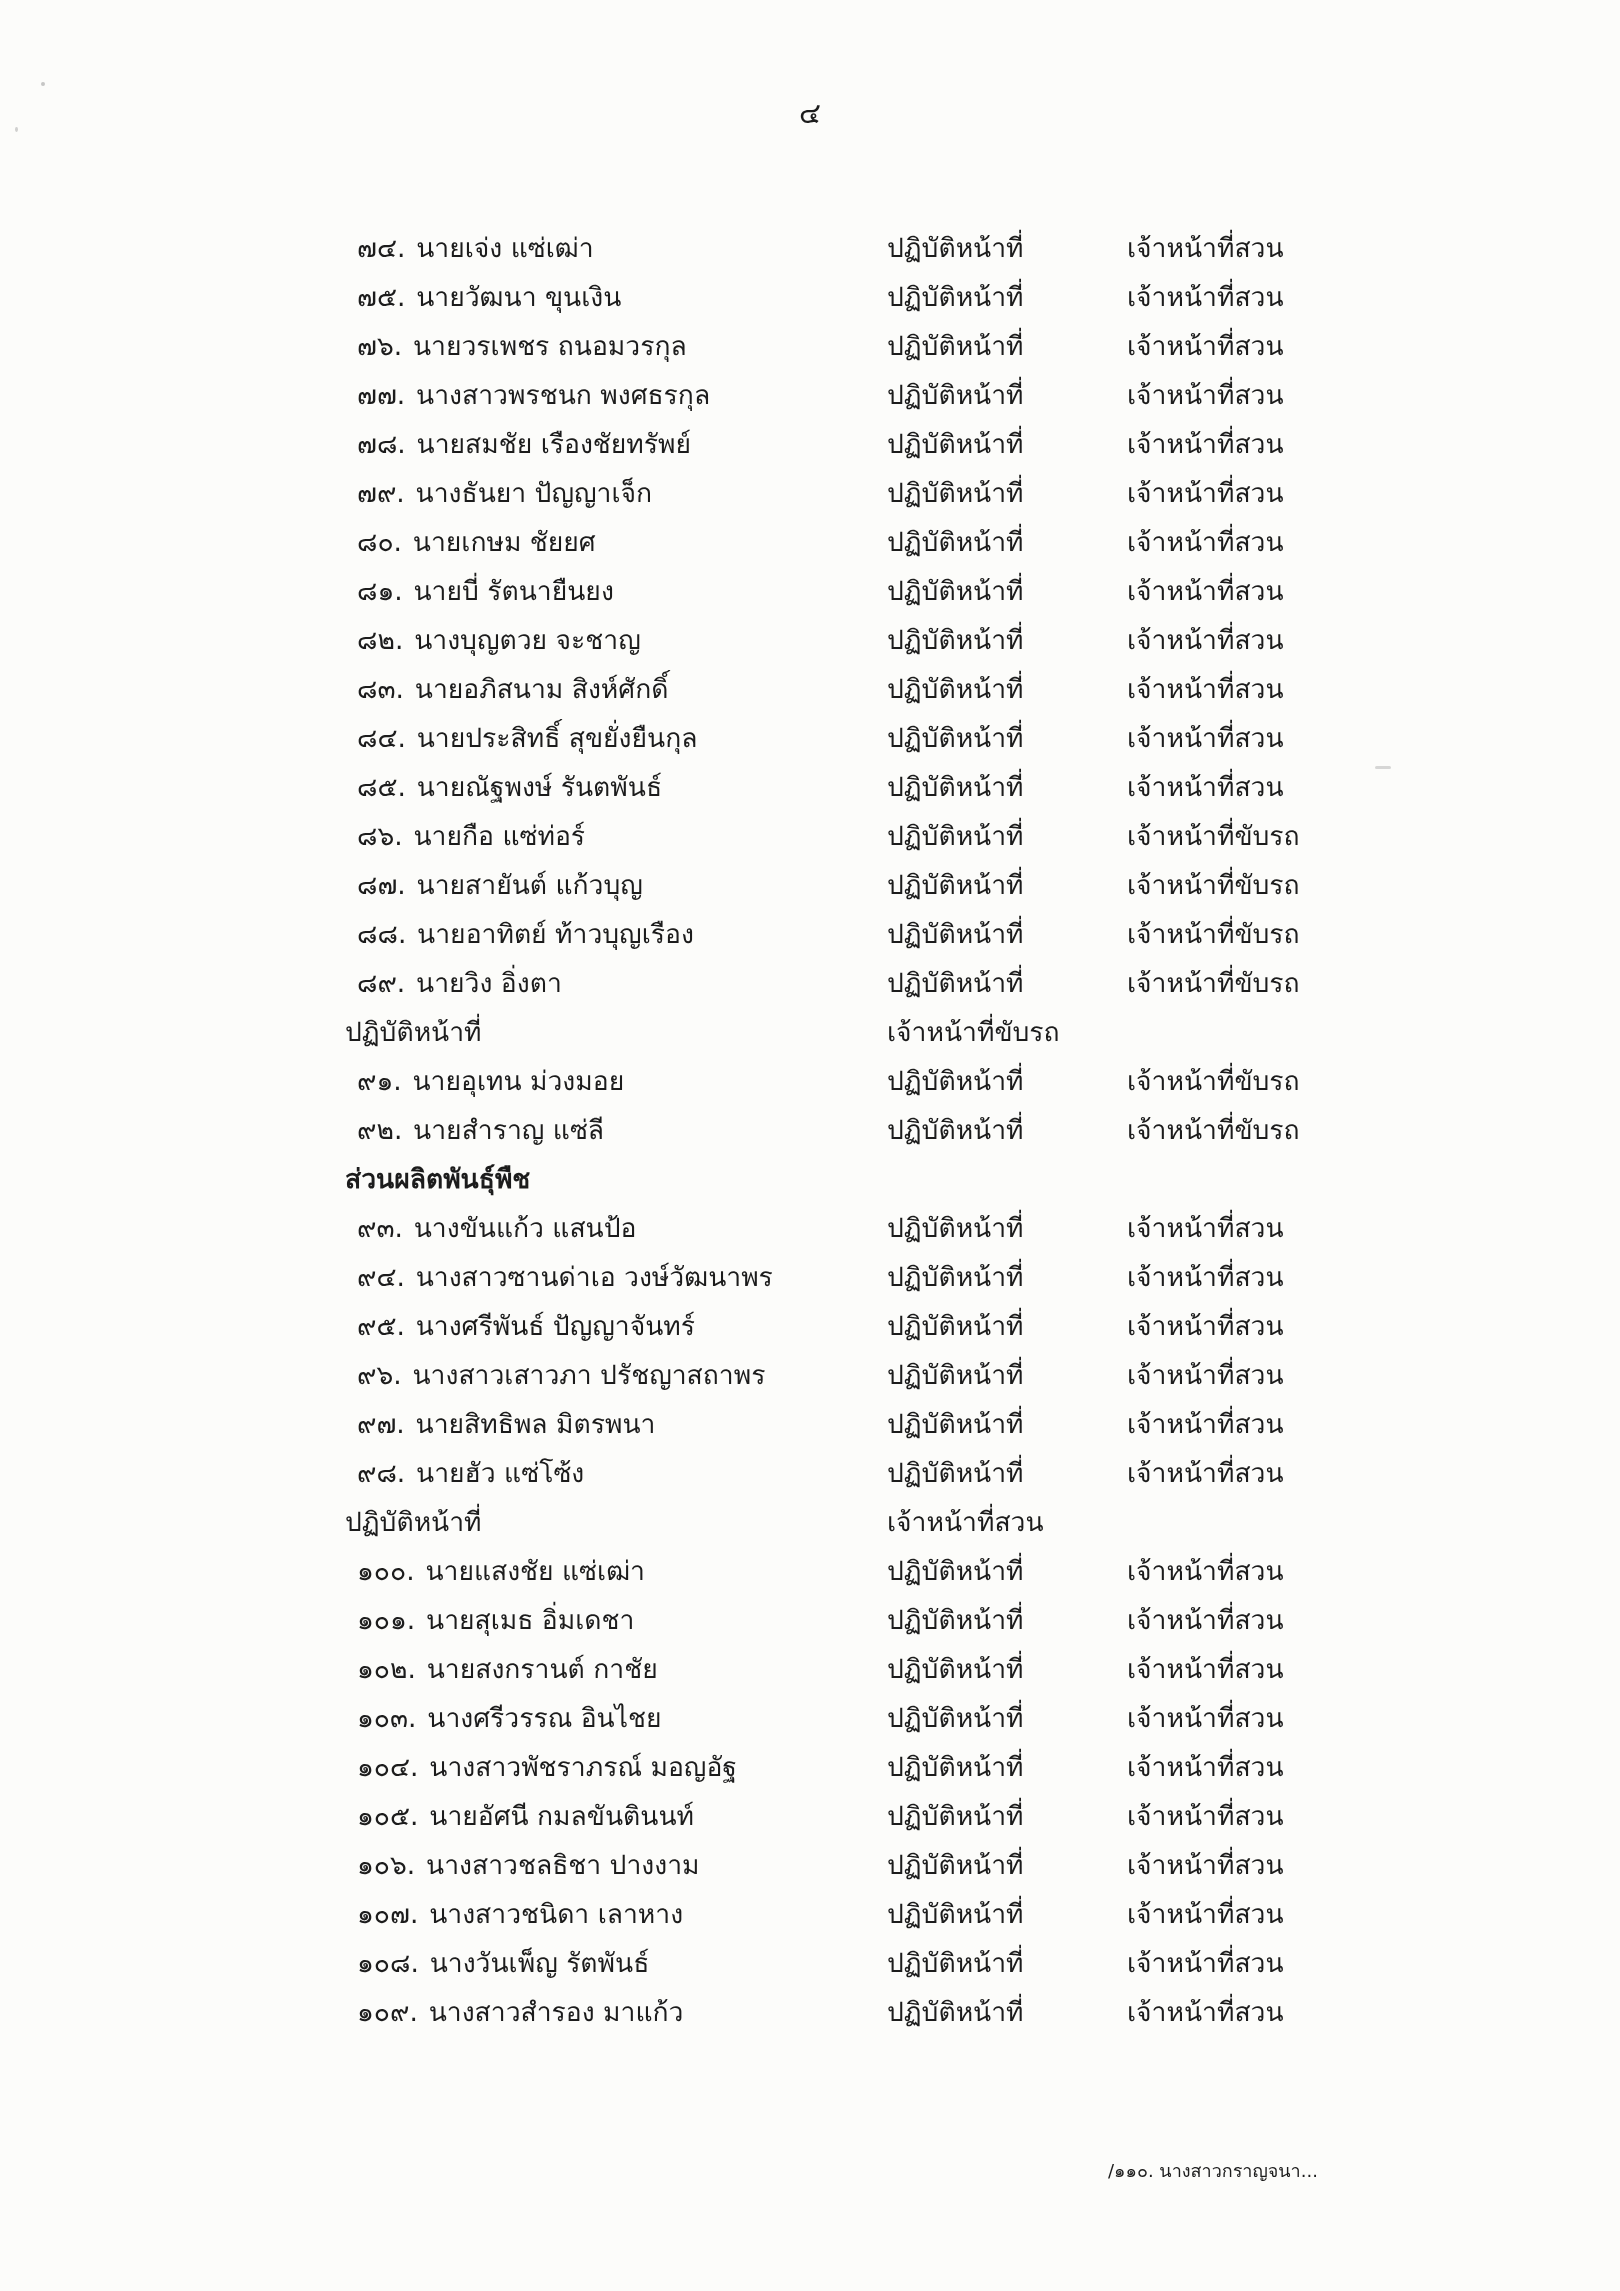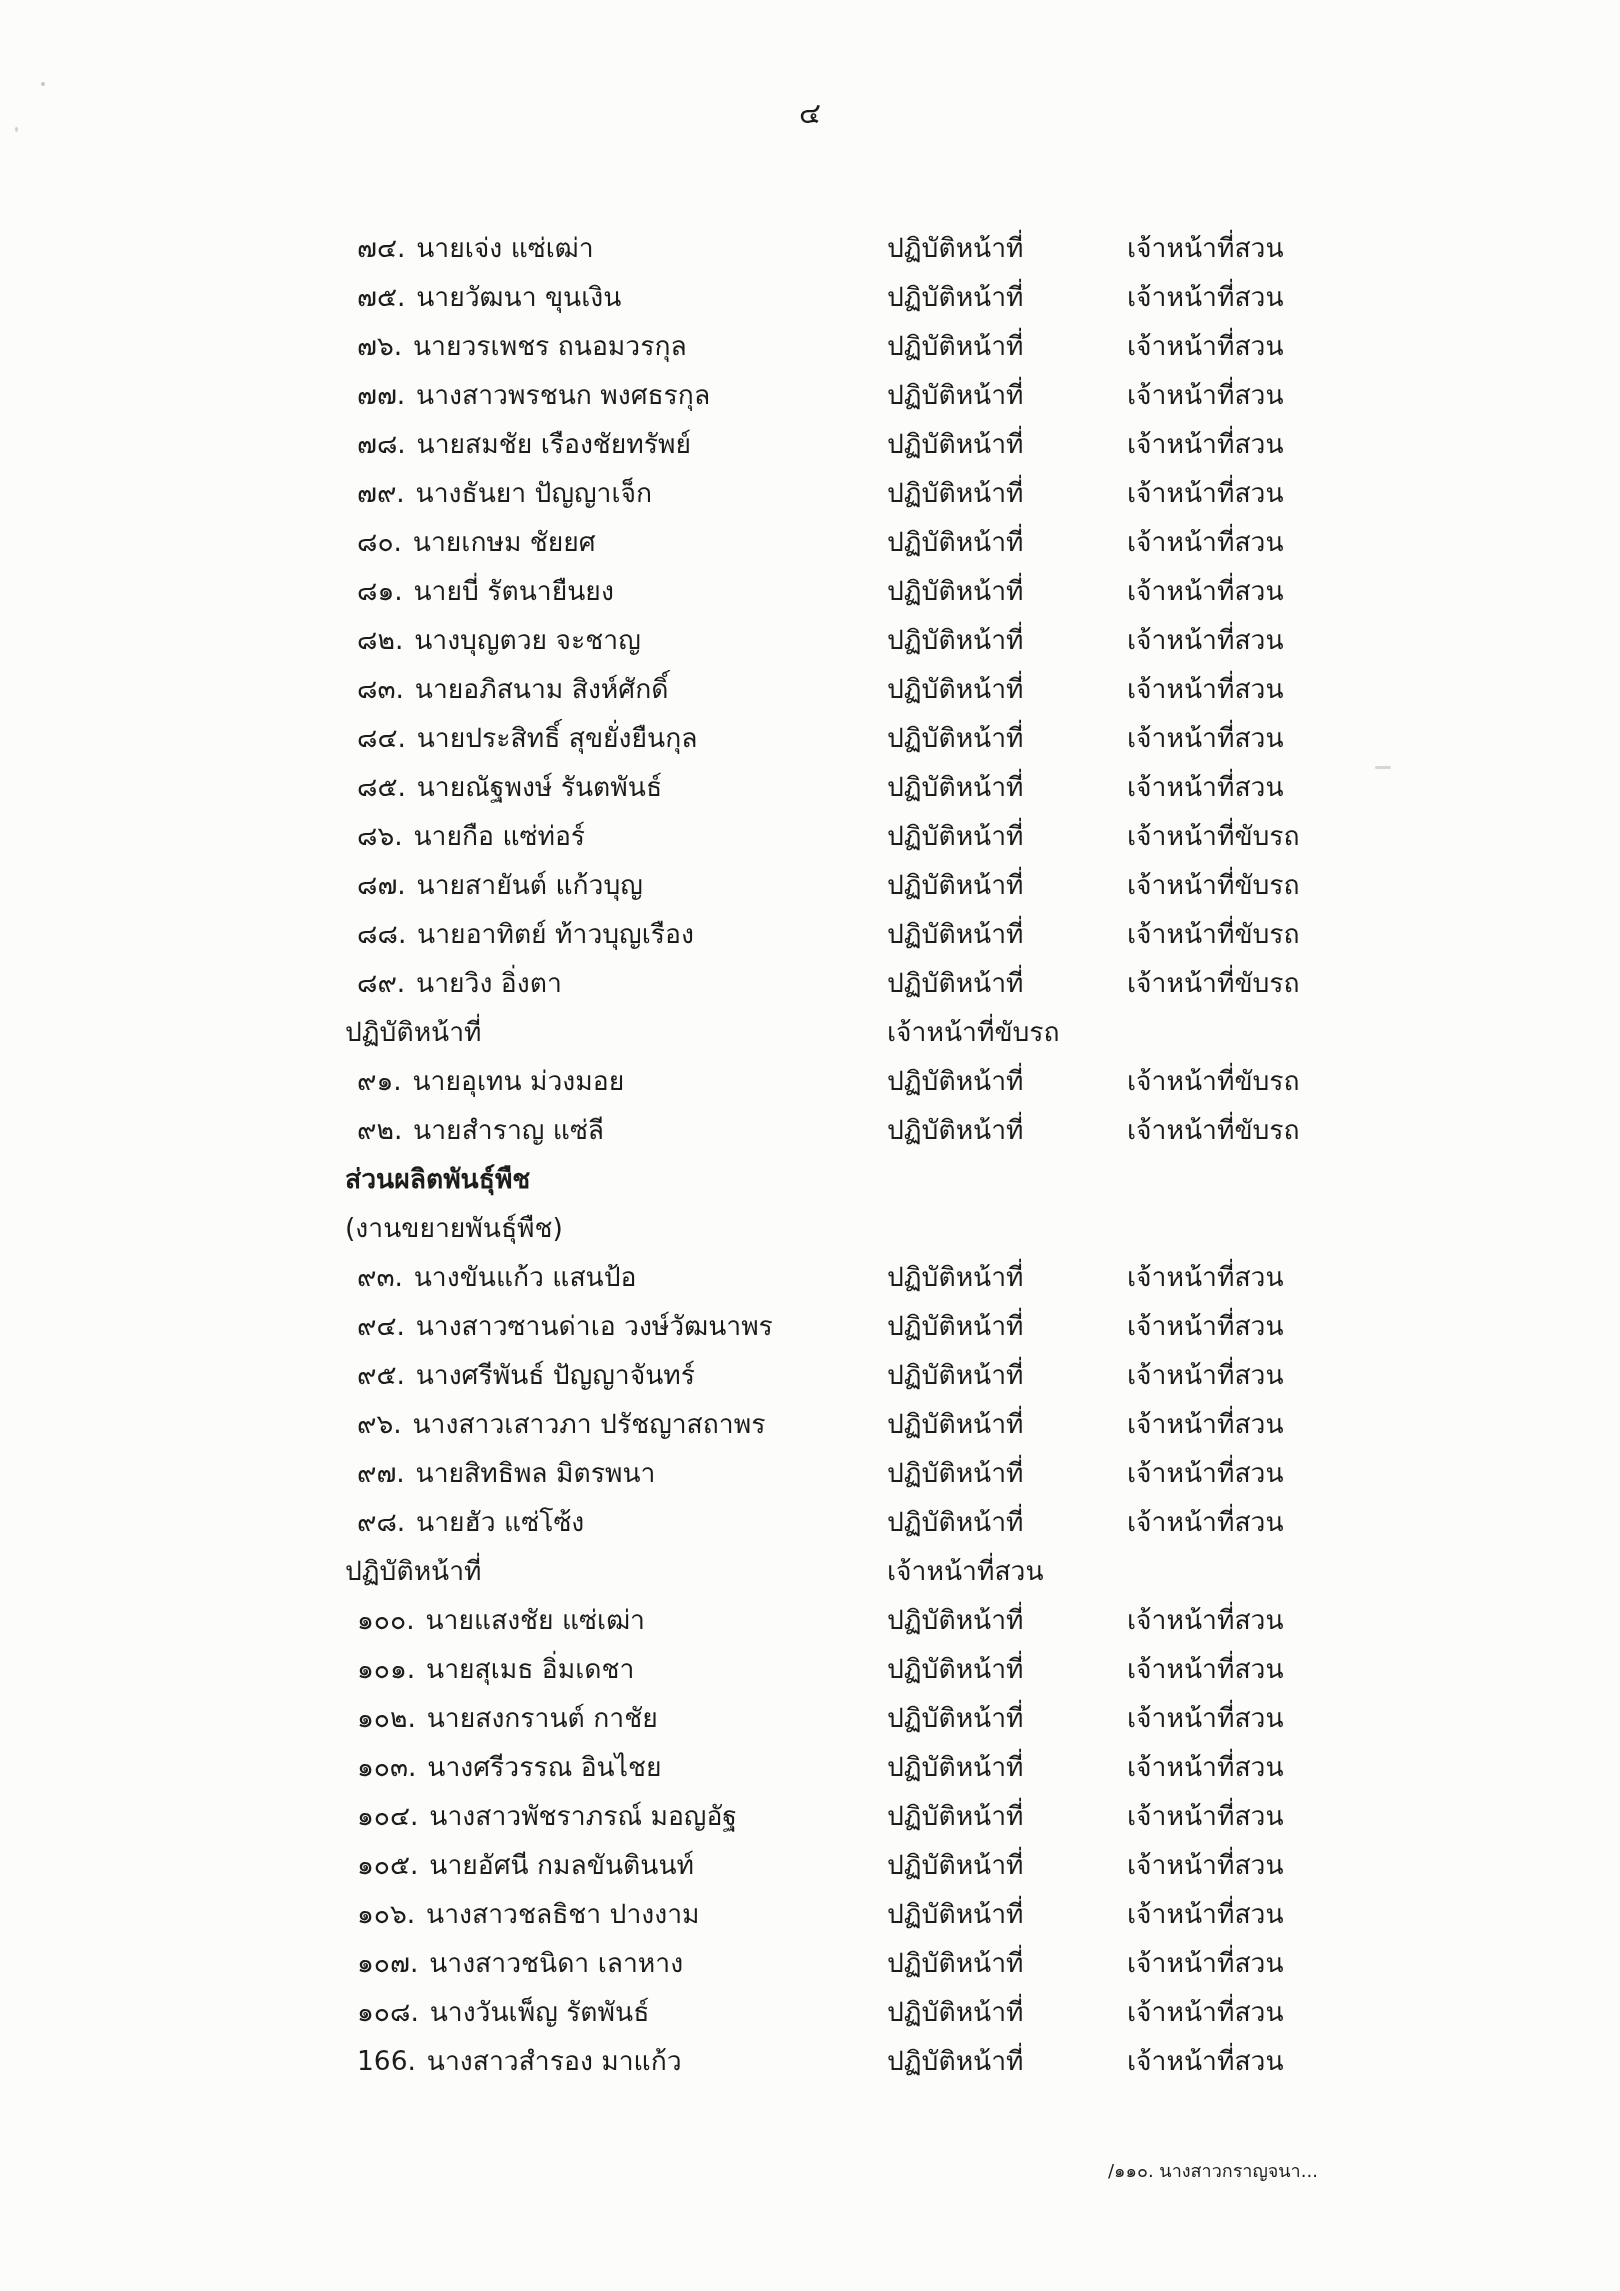--- a/index.html
+++ b/index.html
@@ -147,21 +147,20 @@
     <div class="name-cell"><span class="num">๙๑.</span><span class="name">นายอุเทน ม่วงมอย</span></div>
     <div class="duty">ปฏิบัติหน้าที่</div>
     <div class="pos">เจ้าหน้าที่ขับรถ</div>
   </div>
       <div class="row">
     <div class="name-cell"><span class="num">๙๒.</span><span class="name">นายสำราญ  แซ่ลี</span></div>
     <div class="duty">ปฏิบัติหน้าที่</div>
     <div class="pos">เจ้าหน้าที่ขับรถ</div>
   </div>
       <div class="hdr-row bold"><span>ส่วนผลิตพันธุ์พืช</span></div>
-      <div class="hdr-row"><span>(งานขยายพันธุ์พืช)</span></div>
       <div class="row">
     <div class="name-cell"><span class="num">๙๓.</span><span class="name">นางขันแก้ว แสนป้อ</span></div>
     <div class="duty">ปฏิบัติหน้าที่</div>
     <div class="pos">เจ้าหน้าที่สวน</div>
   </div>
       <div class="row">
     <div class="name-cell"><span class="num">๙๔.</span><span class="name">นางสาวซานด่าเอ วงษ์วัฒนาพร</span></div>
     <div class="duty">ปฏิบัติหน้าที่</div>
     <div class="pos">เจ้าหน้าที่สวน</div>
   </div>
@@ -228,21 +227,21 @@
     <div class="name-cell"><span class="num">๑๐๗.</span><span class="name">นางสาวชนิดา  เลาหาง</span></div>
     <div class="duty">ปฏิบัติหน้าที่</div>
     <div class="pos">เจ้าหน้าที่สวน</div>
   </div>
       <div class="row">
     <div class="name-cell"><span class="num">๑๐๘.</span><span class="name">นางวันเพ็ญ  รัตพันธ์</span></div>
     <div class="duty">ปฏิบัติหน้าที่</div>
     <div class="pos">เจ้าหน้าที่สวน</div>
   </div>
       <div class="row">
-    <div class="name-cell"><span class="num">166.</span><span class="name">นางสาวสำรอง มาแก้ว</span></div>
+    <div class="name-cell"><span class="num">๑๐๙.</span><span class="name">นางสาวสำรอง มาแก้ว</span></div>
     <div class="duty">ปฏิบัติหน้าที่</div>
     <div class="pos">เจ้าหน้าที่สวน</div>
   </div>
     </div>
   <div class="footer">/๑๑๐. นางสาวกราญจนา...</div>
   <div class="speck s1"></div>
   <div class="speck s2"></div>
   <div class="speck s3"></div>
 </div>
 

